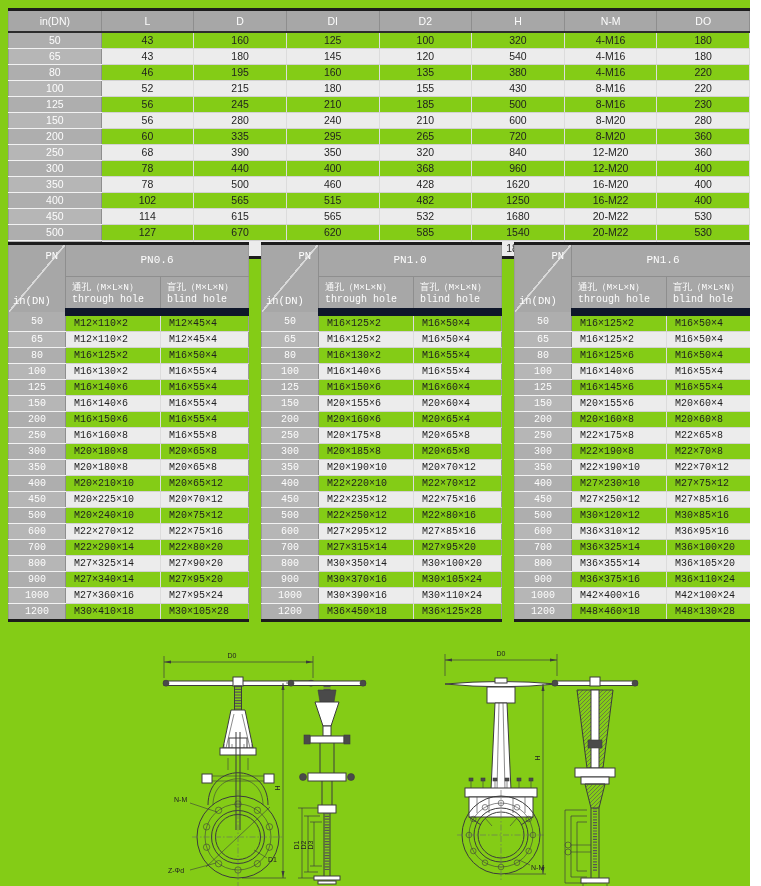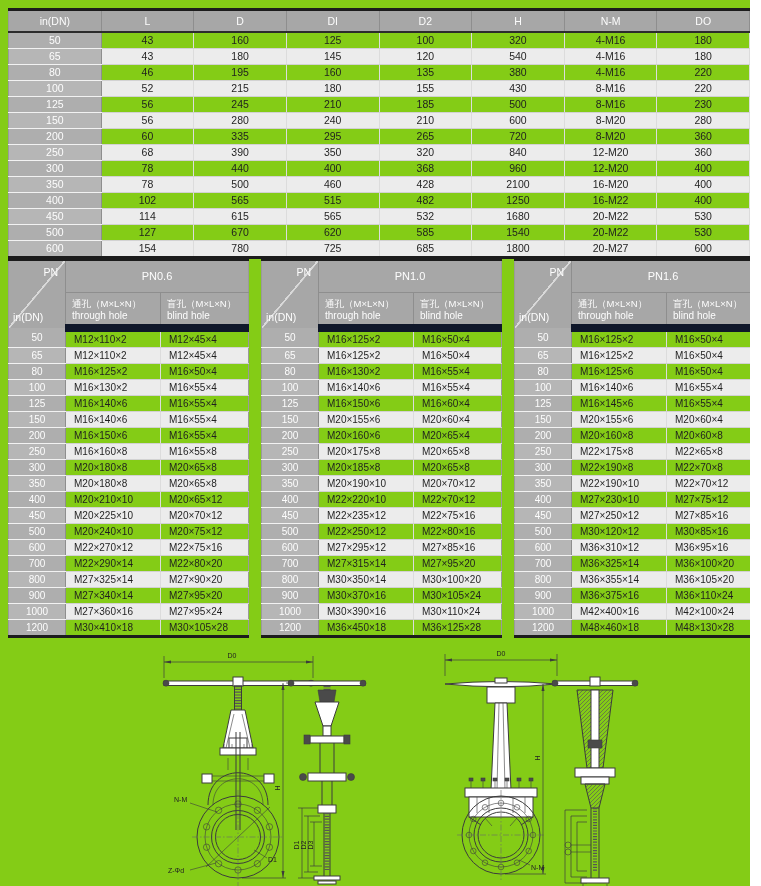--- a/index.html
+++ b/index.html
@@ -24,21 +24,21 @@
     border-right:1px solid #dcdcdc; border-bottom:1px solid #d2d2d2;
   }
   table.main tr:nth-child(even) td { background:#ececec; }
   table.main td:first-child {
     background:#aeaeae; color:#fdfdfd;
     border-right:1px solid #8e8e8e; border-bottom:1px solid #f2f2f2;
   }
   table.main tr:nth-child(even) td:first-child { background:#b6b6b6; }
 
   
-  .pn-wrap { position:absolute; top:258px; width:240px; }
+  .pn-wrap { position:absolute; top:242px; width:240px;font-family:Liberation Mono, monospace; }
   #pn0 { left:8px; } #pn1 { left:261px; } #pn2 { left:514px; }
   table.pn {
     width:240px; border-collapse:collapse; table-layout:fixed;
     border-top:3px solid #1c1c1c; border-bottom:3px solid #1c1c1c;
     border-left:1px solid #9a9a9a; border-right:1px solid #9a9a9a;
     font-size:10px;
   }
   table.pn th { background:#a7a7a7; color:#fdfdfd; font-weight:normal; padding:0; }
   th.diag { position:relative; height:62px; border-right:1px solid #8e8e8e; overflow:hidden; }
   th.diag::after {
@@ -188,21 +188,21 @@
           <td>960</td>
           <td>12-M20</td>
           <td>400</td>
         </tr>
         <tr>
           <td>350</td>
           <td>78</td>
           <td>500</td>
           <td>460</td>
           <td>428</td>
-          <td>2100</td>
+          <td>1620</td>
           <td>16-M20</td>
           <td>400</td>
         </tr>
         <tr>
           <td>400</td>
           <td>102</td>
           <td>565</td>
           <td>515</td>
           <td>482</td>
           <td>1250</td>

